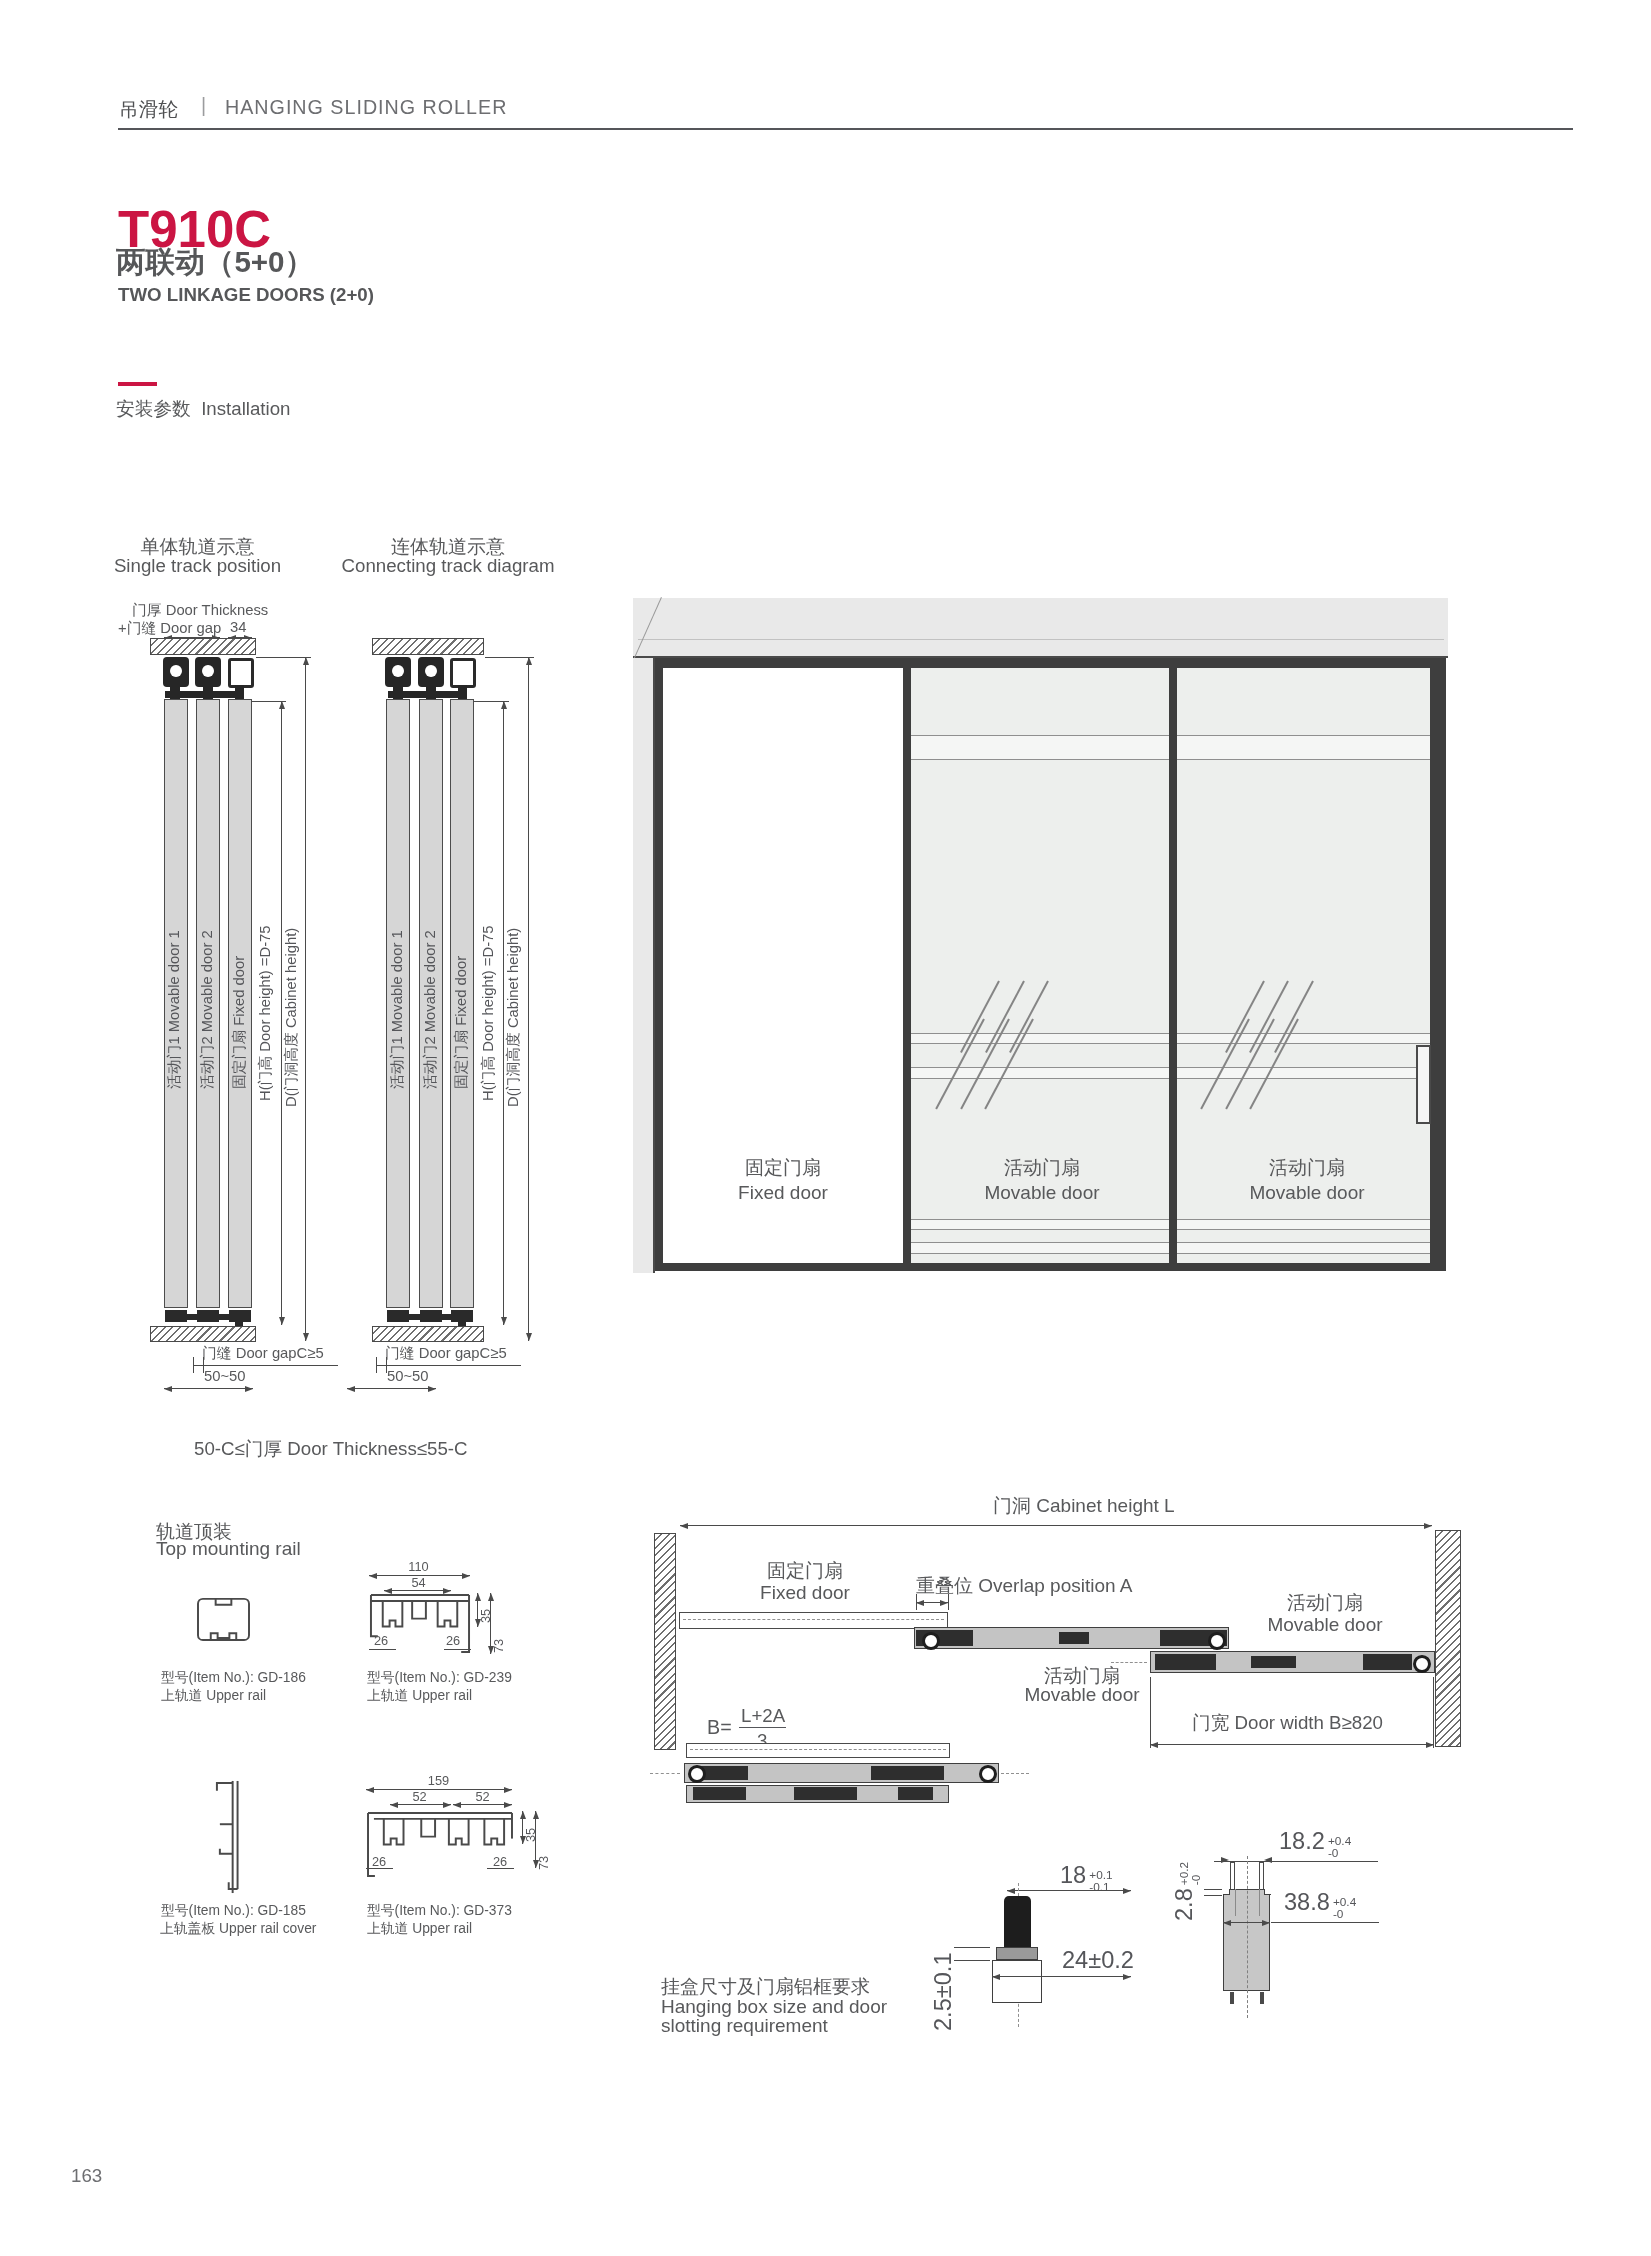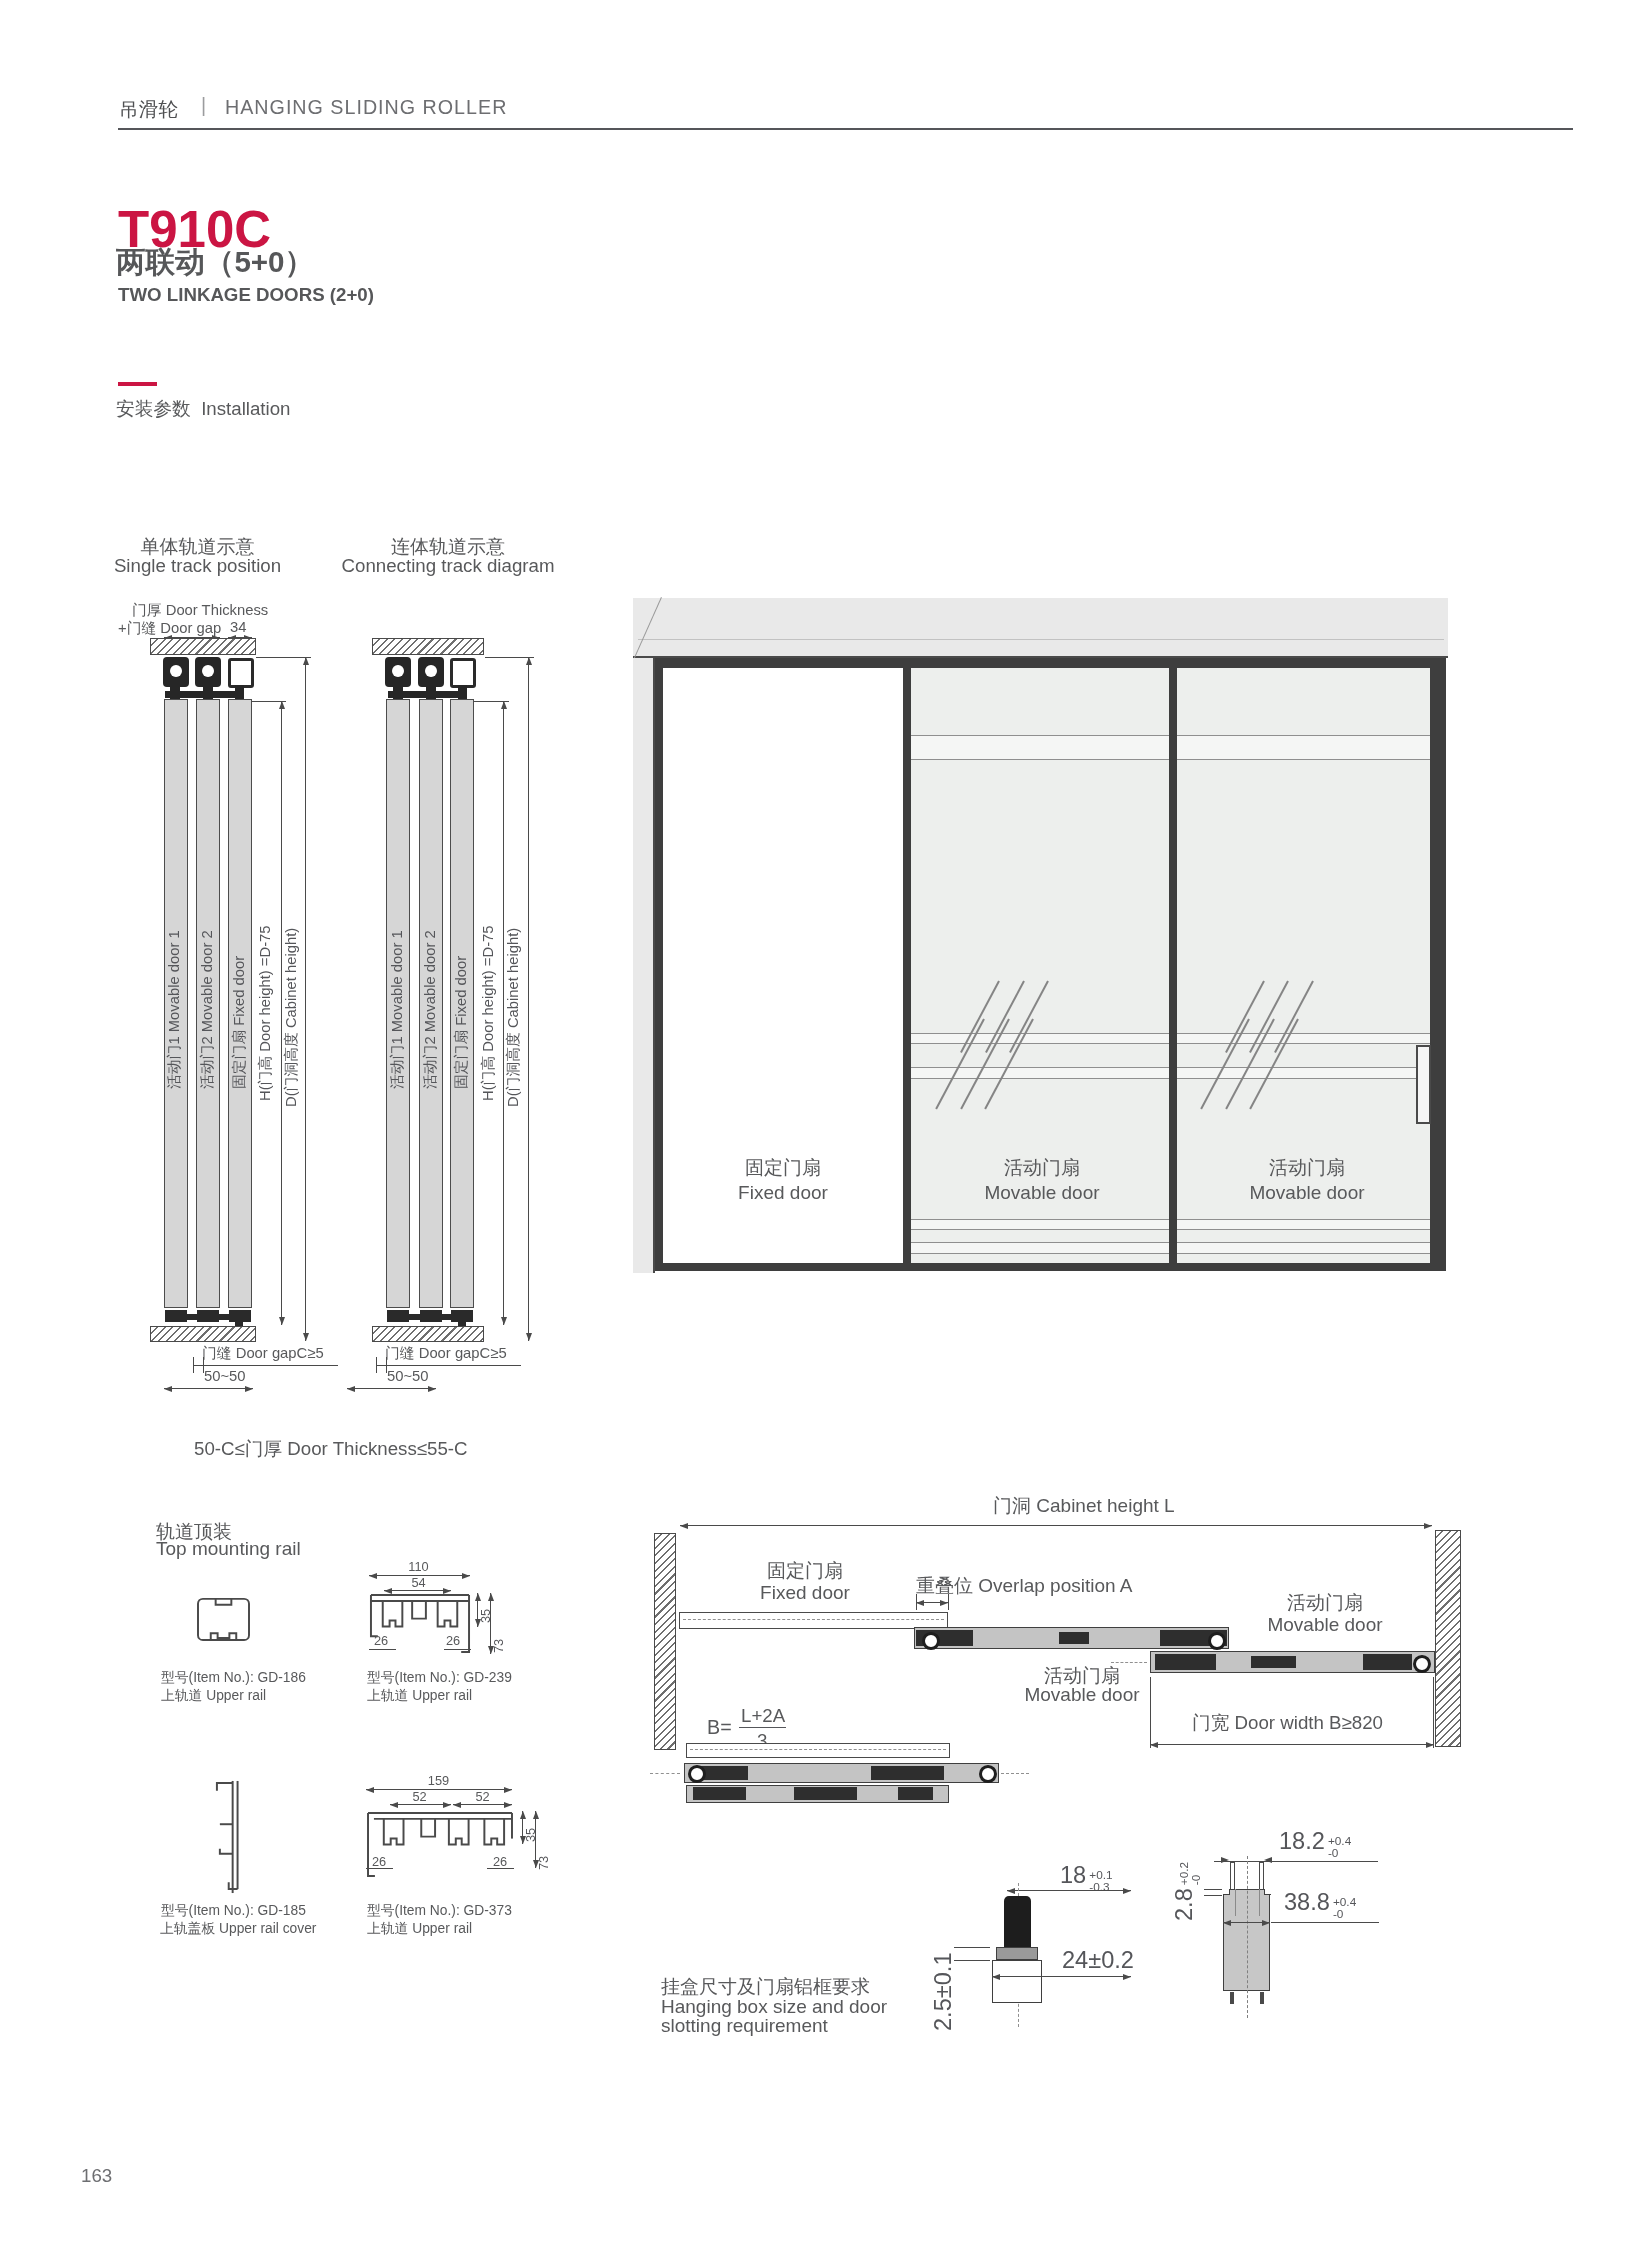--- a/index.html
+++ b/index.html
@@ -337,21 +337,21 @@
   <div class="hwblk" style="left:794px;top:1787px;width:63px;height:12.8px;"></div>
   <div class="hwblk" style="left:898px;top:1787px;width:35px;height:12.8px;"></div>
 
   <div class="t t17" style="left:661px;top:1974px;">挂盒尺寸及门扇铝框要求</div>
   <div class="t t17" style="left:661px;top:1996px;">Hanging box size and door</div>
   <div class="t t17" style="left:661px;top:2015px;">slotting requirement</div>
 
   <div class="bignum" style="left:1060px;top:1862px;">
     <span>18</span><span class="tol">
         <span>+0.1</span>
-        <span>-0.3</span>
+        <span>-0.1</span>
       </span>
   </div>
   <div class="dimh" style="left:1007px;top:1890px;width:124px;"></div>
   <div class="dash" style="left:1018px;top:1883px;width:0;height:144px;border-top:none;border-left:1px dashed #909090;position:absolute;"></div>
   <div class="abs" style="left:1004px;top:1896px;width:26.6px;height:51px;background:#1d1d1d;border-radius:4.9px 4.9px 0 0;"></div>
   <div class="abs" style="left:996px;top:1947px;width:42px;height:12.8px;background:#9a9a9a;border:1px solid #3f3f3f;box-sizing:border-box;"></div>
   <div class="abs" style="left:992px;top:1960px;width:50px;height:43px;background:#fff;border:1.5px solid #3f3f3f;box-sizing:border-box;"></div>
   <div class="vrot" style="left:932px;top:2031px;font-size:23.6px;line-height:23.6px;">2.5±0.1</div>
   <div class="lineh" style="left:954px;top:1947px;width:36px;"></div>
   <div class="lineh" style="left:954px;top:1960px;width:36px;"></div>
@@ -387,16 +387,16 @@
   <div class="lineh" style="left:1204px;top:1895px;width:17.7px;"></div>
   <div class="bignum" style="left:1284px;top:1889px;">
     <span>38.8</span><span class="tol">
         <span>+0.4</span>
         <span>-0</span>
       </span>
   </div>
   <div class="dimh" style="left:1223px;top:1922px;width:47px;"></div>
   <div class="lineh" style="left:1271px;top:1922px;width:108px;"></div>
 
-  <div class="t t19" style="left:81px;top:2165px;color:#6d6e71;">163</div>
+  <div class="t t19" style="left:71px;top:2165px;color:#6d6e71;">163</div>
 
 </div>
 
 
 </body></html>

